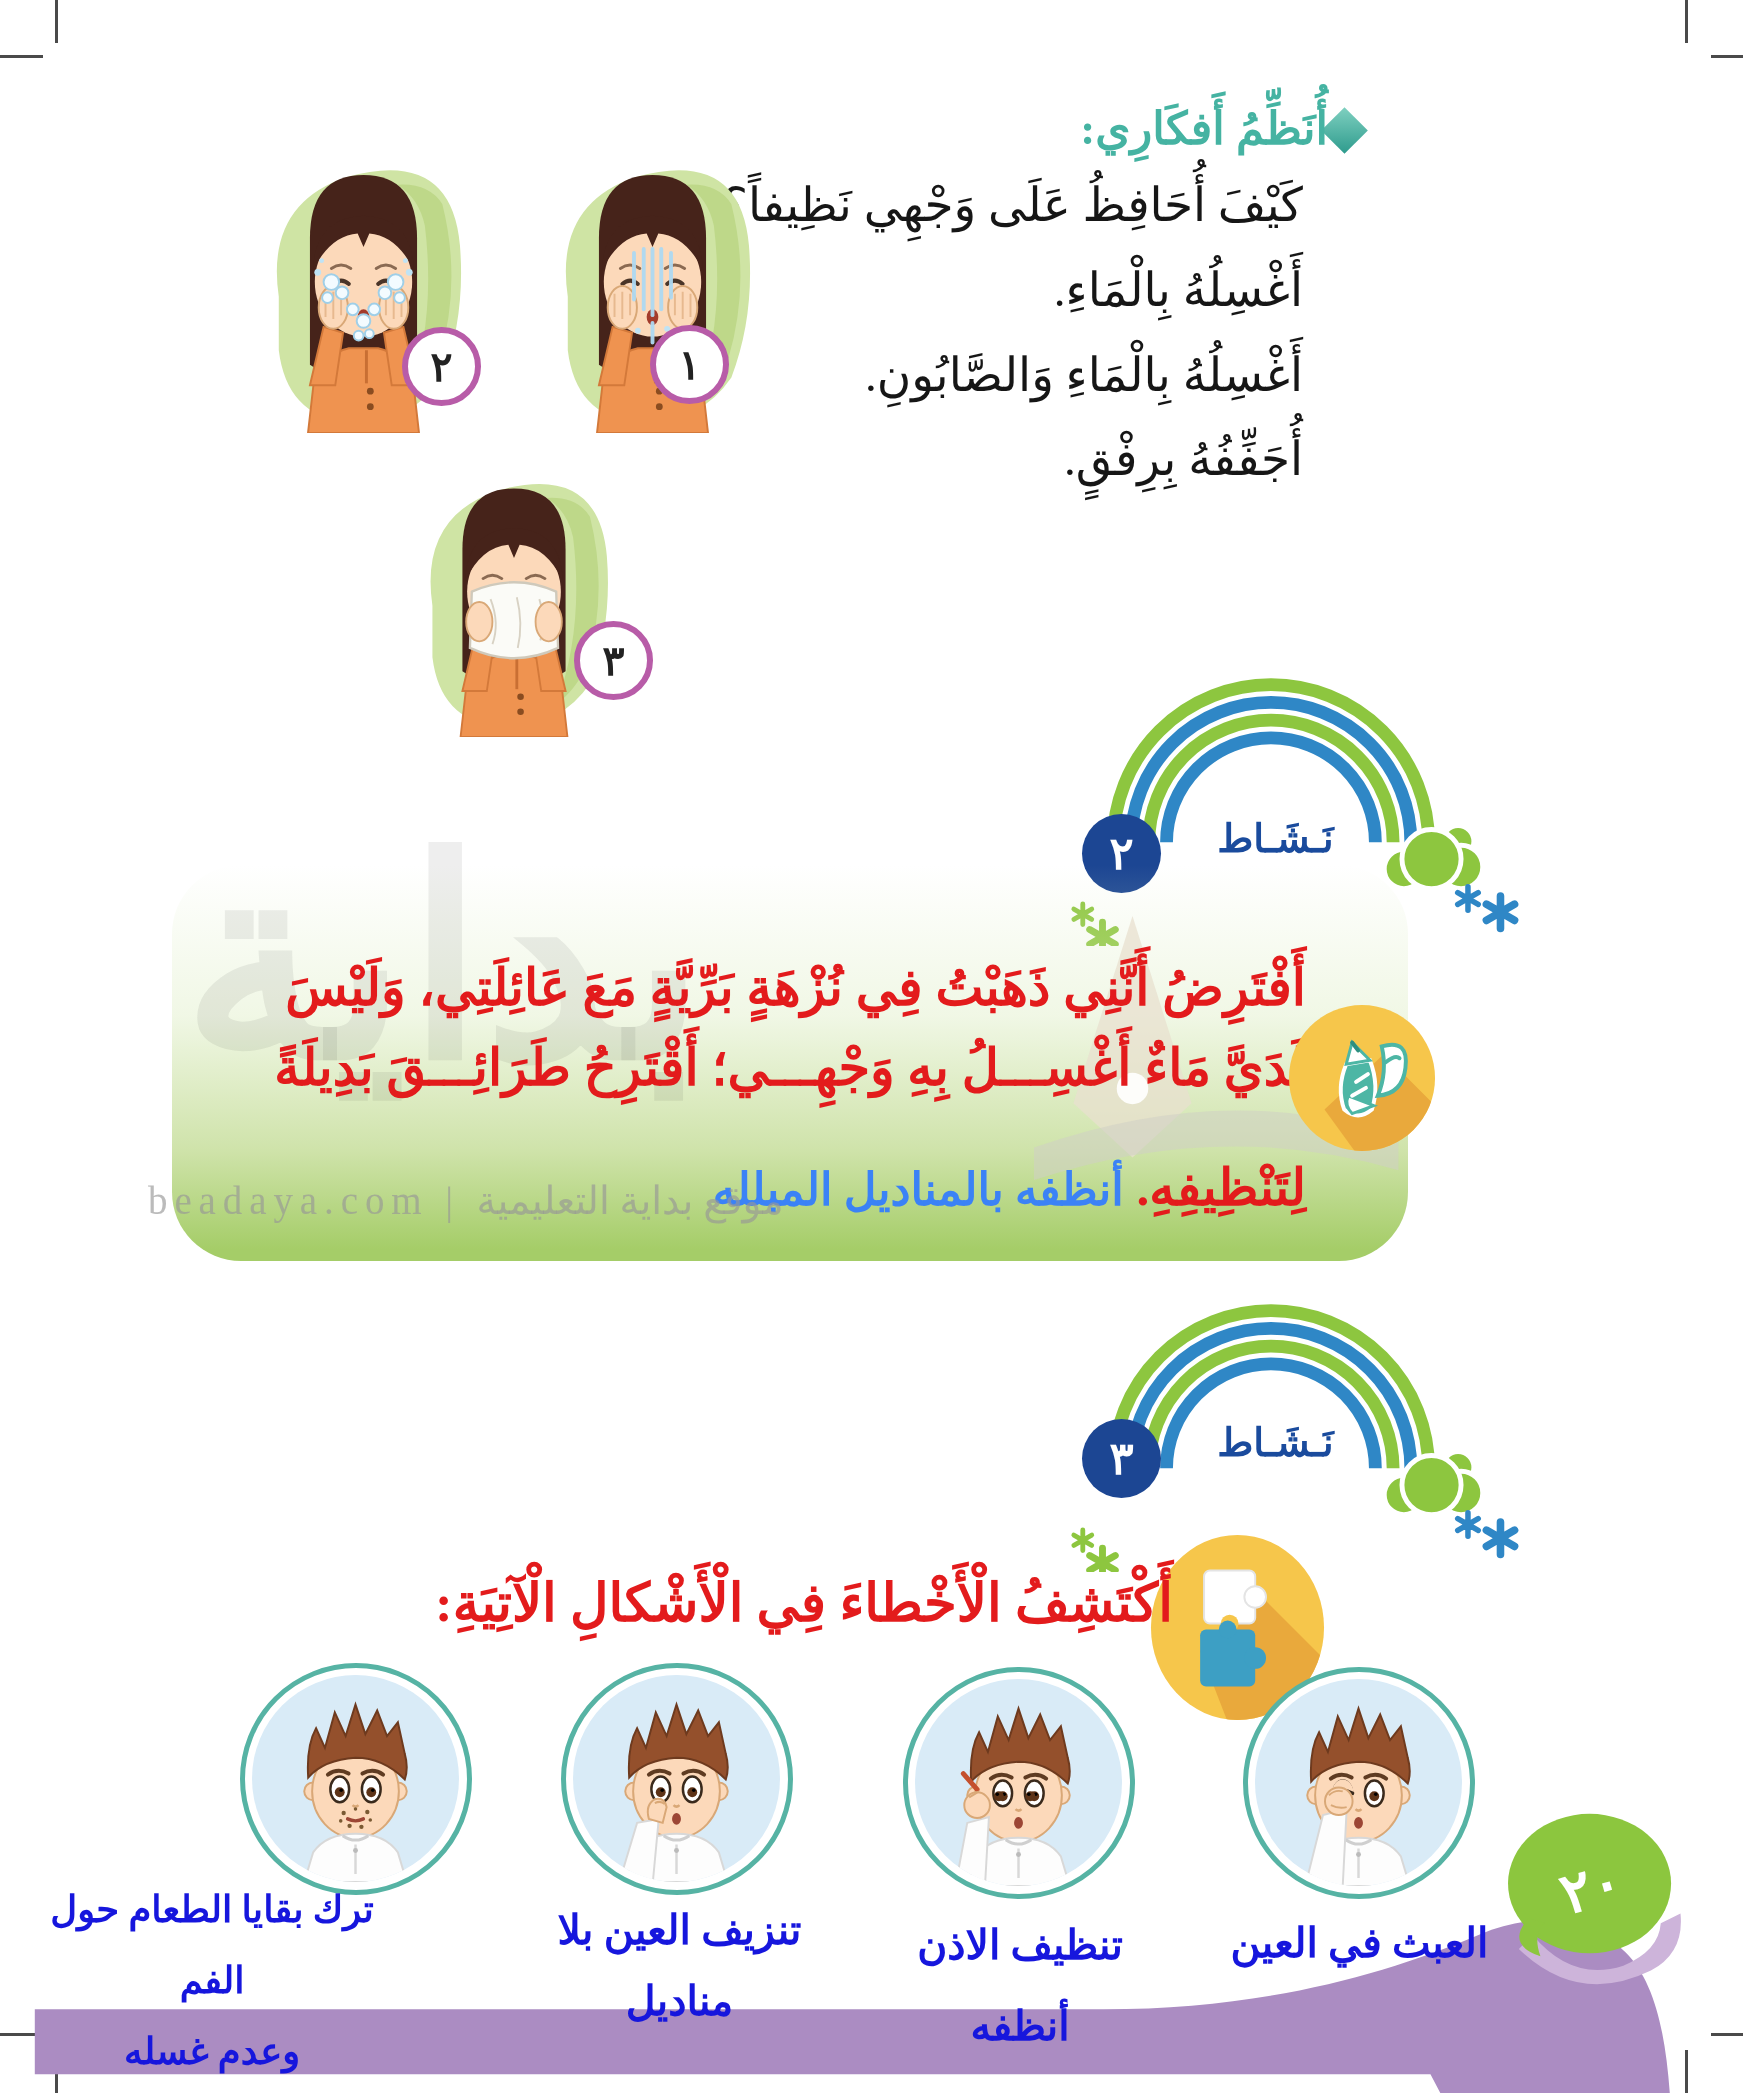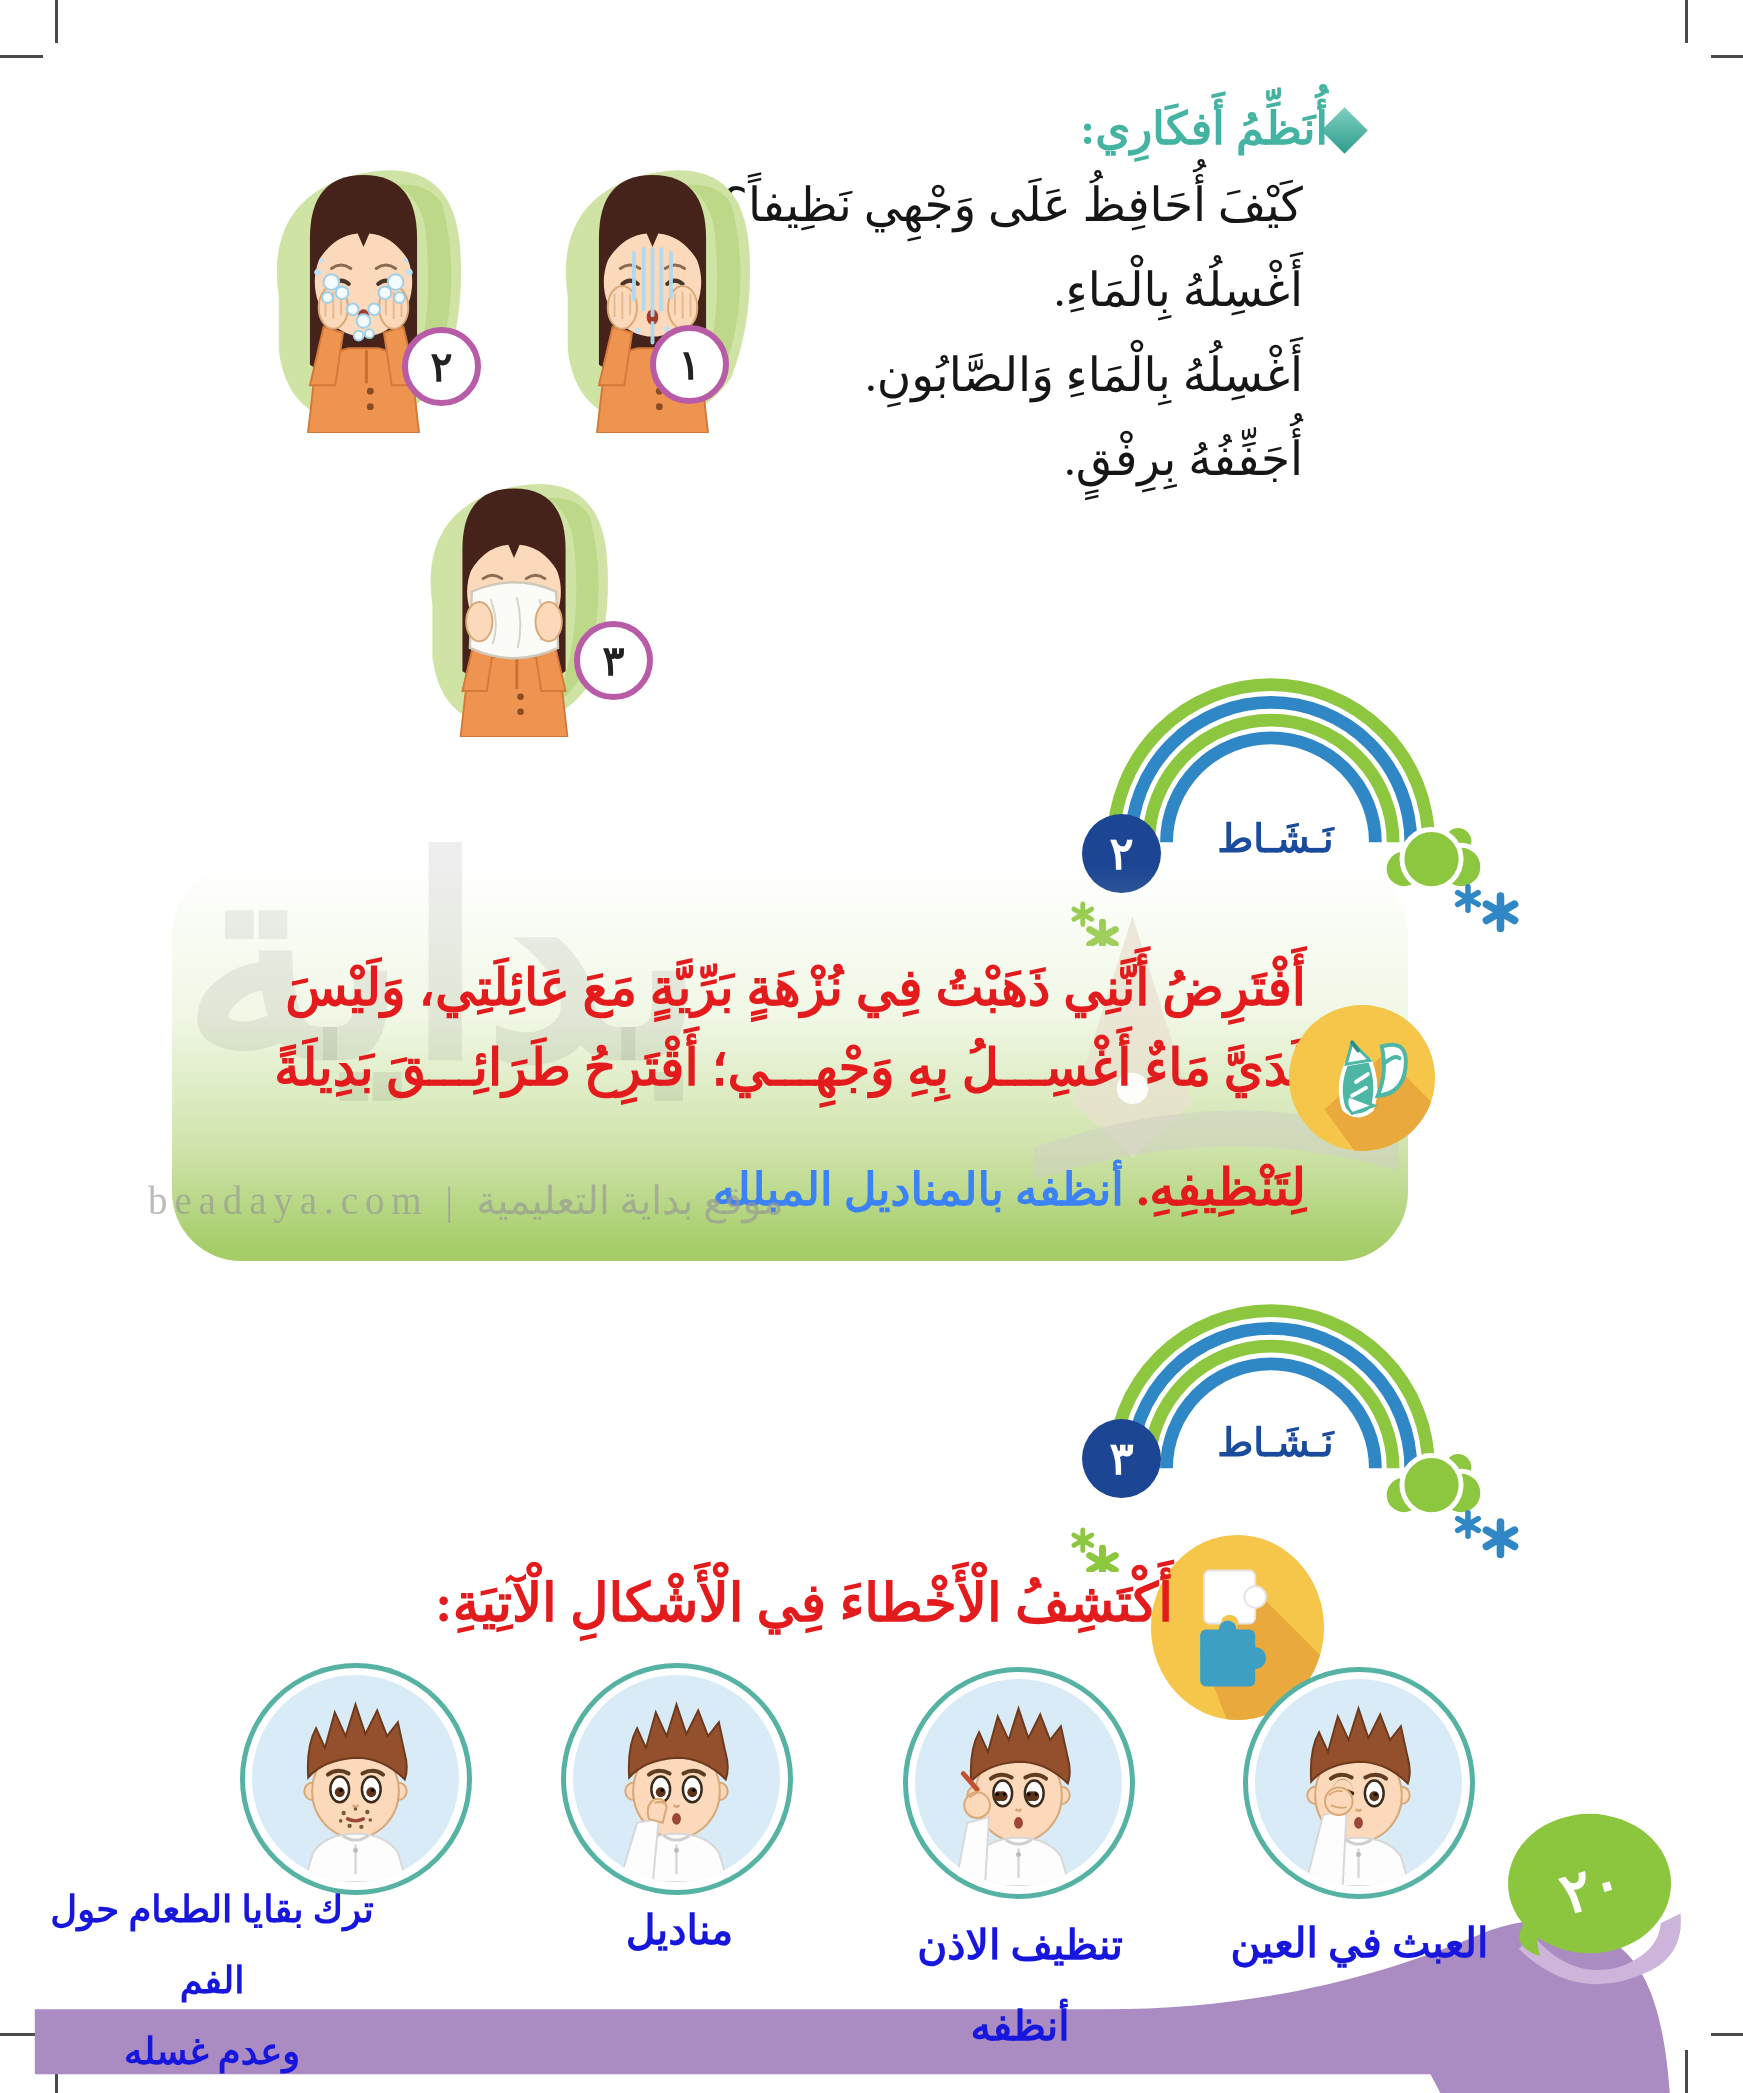--- a/index.html
+++ b/index.html
@@ -347,20 +347,21 @@
 
   <div class="caption" style="left:1202px;top:1907px;width:315px;font-size:41px;line-height:73px;">
     <div>العبث في العين</div>
     <div></div>
   </div>
   <div class="caption" style="left:872px;top:1905px;width:296px;font-size:41px;line-height:81px;">
     <div>تنظيف الاذن</div>
     <div>أنظفه</div>
   </div>
   <div class="caption" style="left:512px;top:1895px;width:335px;font-size:41px;line-height:71px;">
+    <div>تنزيف العين بلا</div>
     <div>مناديل</div>
   </div>
   <div class="caption" style="left:27.6px;top:1874px;width:369px;font-size:37px;line-height:71px;">
     <div>ترك بقايا الطعام حول الفم</div>
     <div>وعدم غسله</div>
   </div>
 
 </div>
 
 

